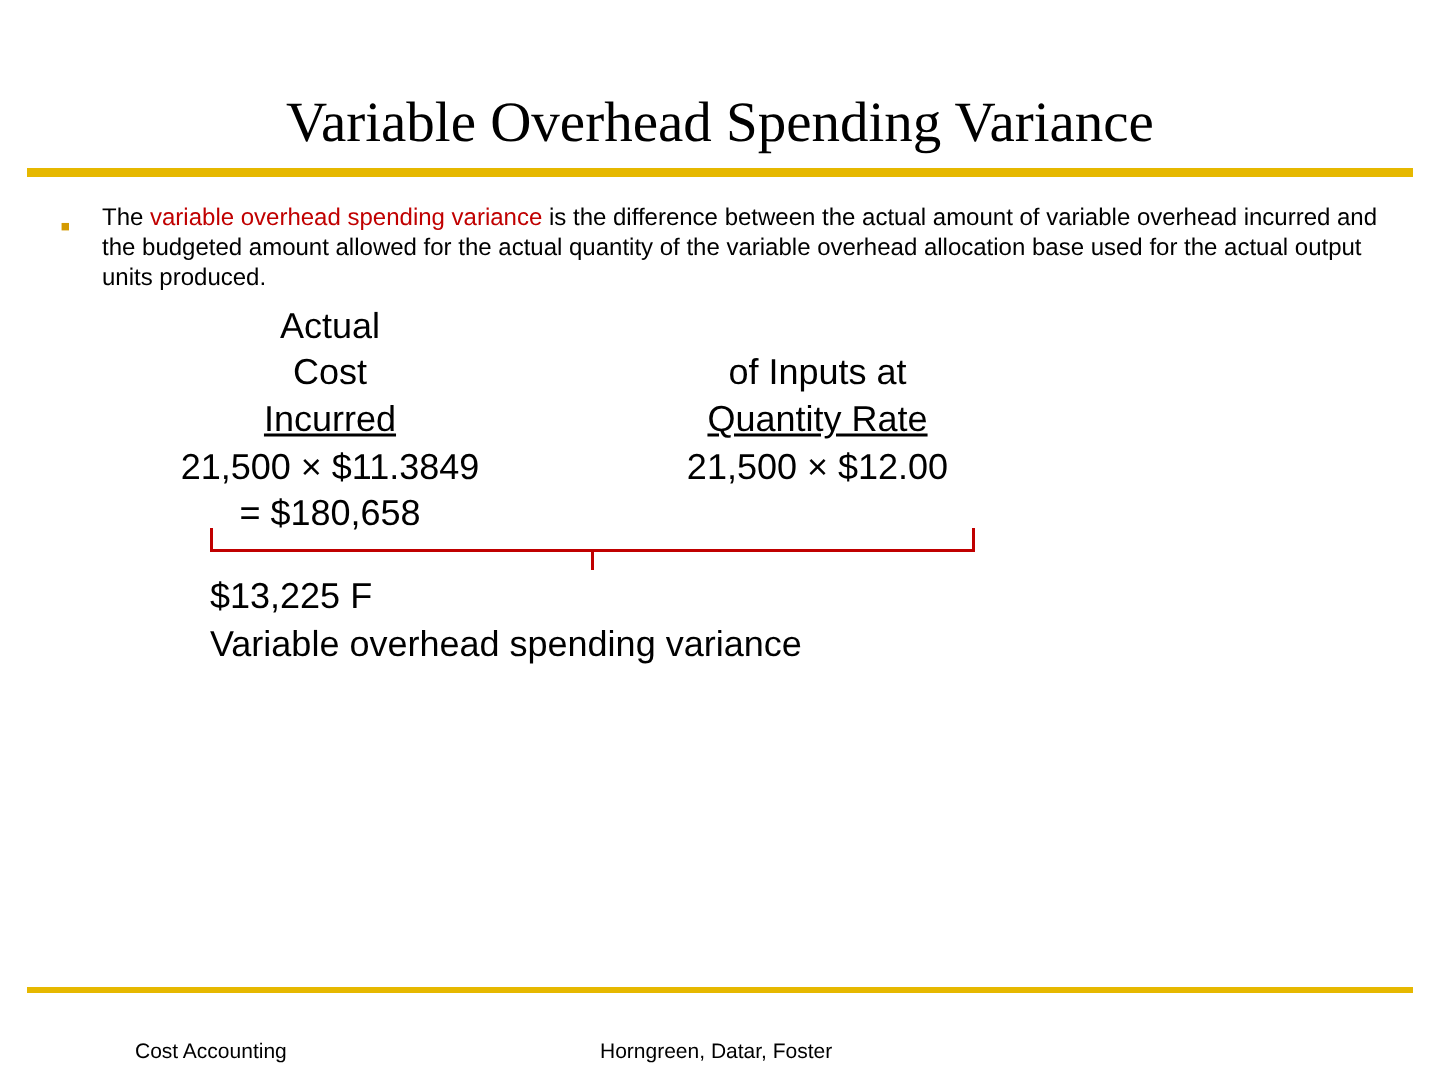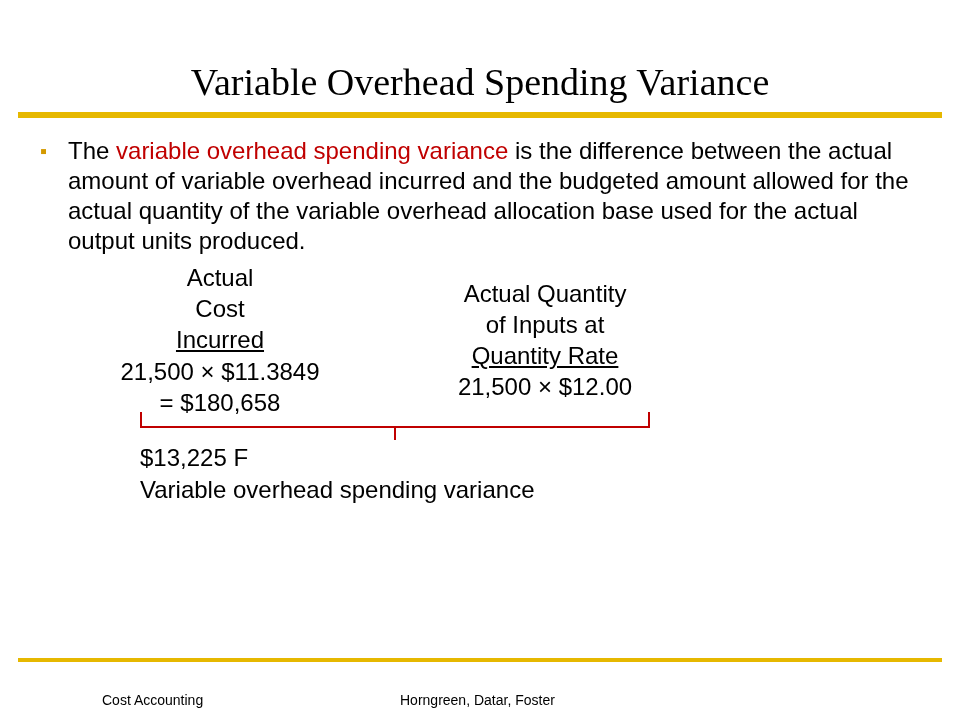--- a/index.html
+++ b/index.html
@@ -37,21 +37,21 @@
     align-items: flex-start;
   }
   .bullet-marker {
     color: #d49a00;
     font-size: 20px;
     line-height: 30px;
     width: 28px;
     flex: 0 0 28px;
   }
   .bullet-text {
-    font-size: 24px;
+    font-size: 16px;
     line-height: 1.25;
     color: #000;
   }
   .em {
     color: #c00000;
   }
   .columns {
     display: flex;
     font-size: 24px;
     line-height: 1.3;
@@ -106,21 +106,21 @@
     background: #e6b800;
   }
   .footer {
     position: absolute;
     left: 0; right: 0;
     bottom: 28px;
     font-size: 14px;
     color: #000;
   }
   .footer-left {
-    position: absolute; left: 90px; margin-left: 12px;
+    position: absolute; left: 90px;
   }
   .footer-right {
     position: absolute; left: 400px;
   }
 </style>
 </head>
 <body>
 
 <div class="slide">
 
@@ -138,21 +138,20 @@
 
     <div class="columns">
       <div class="col col-left">
         <div>Actual</div>
         <div>Cost</div>
         <div class="underline"> Incurred</div>
         <div>21,500 × $11.3849</div>
         <div>= $180,658</div>
       </div>
       <div class="col col-right">
-        <div>Actual Quantity</div>
         <div>of Inputs at</div>
         <div class="underline">Quantity Rate</div>
         <div>21,500 × $12.00</div>
       </div>
     </div>
 
     <div class="variance-wrap">
       <div class="bracket">
         <div class="left"></div>
         <div class="right"></div>

